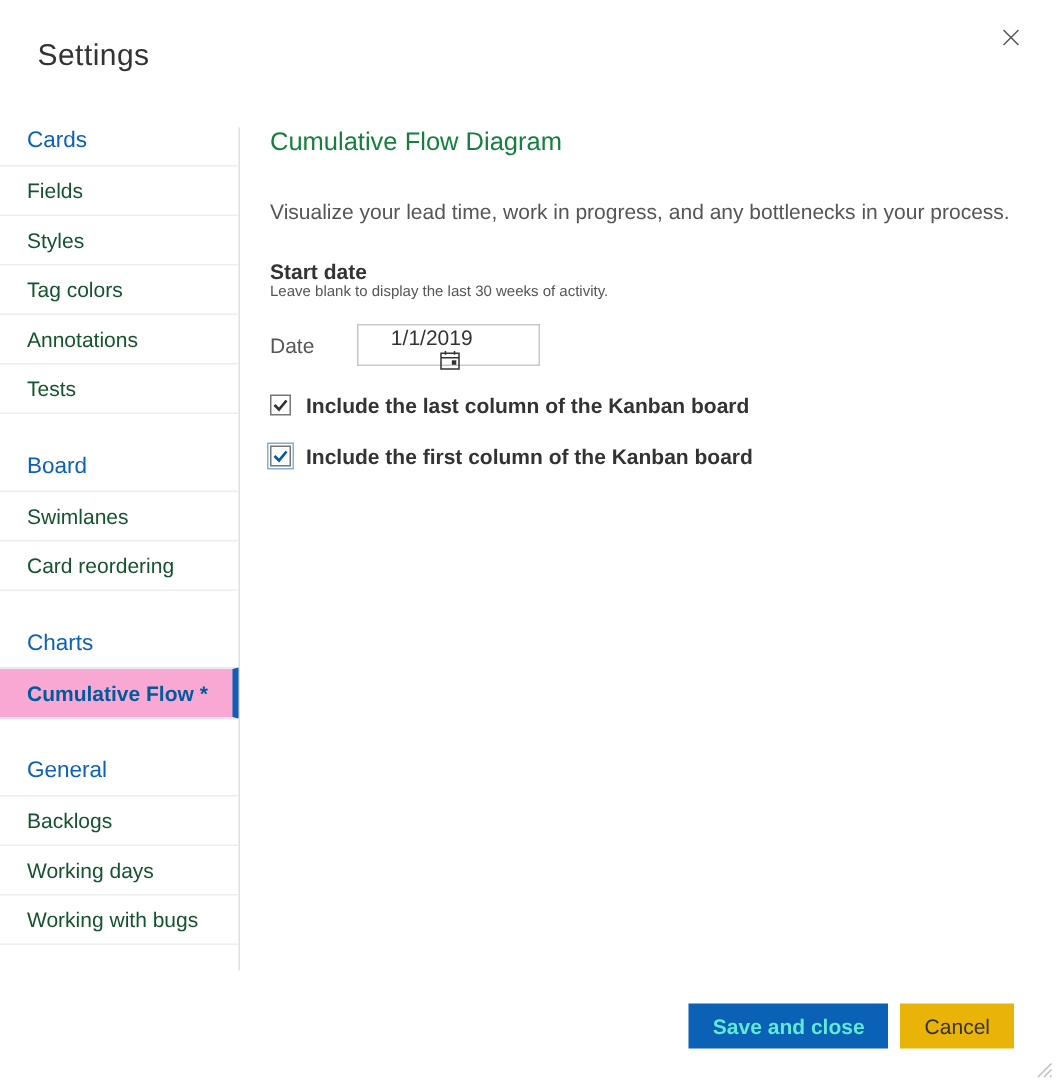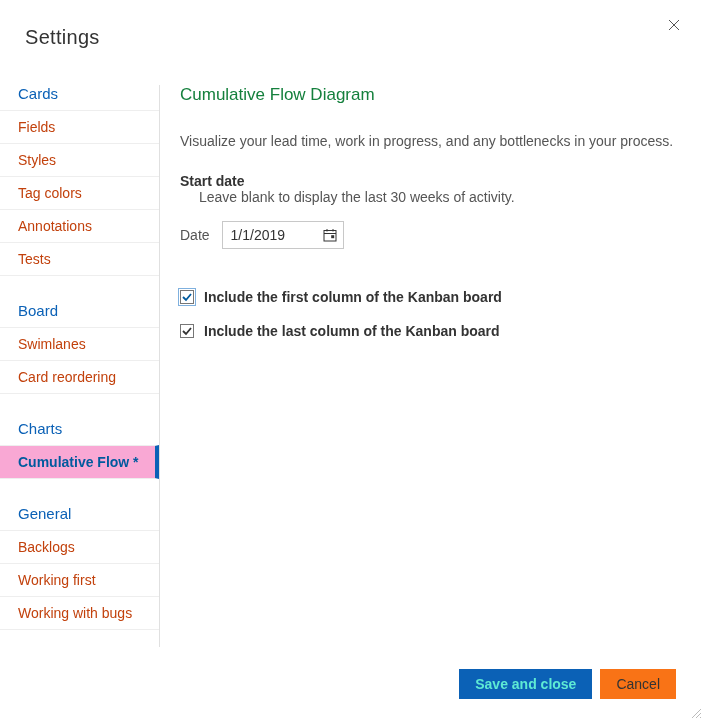--- a/index.html
+++ b/index.html
@@ -50,21 +50,21 @@
     .nav-section-header {
       color: #0b61b6;
       font-size: 15px;
       padding: 8px 0 8px 18px;
       font-weight: 400;
     }
     .nav-section-header.first { padding-top: 0; }
     .nav-item {
       display: block;
       padding: 8px 0 8px 18px;
-      color: #c2410c;
+      color: #14532d;
       font-size: 14px;
       cursor: pointer;
       border-top: 1px solid #eee;
     }
     .nav-section .nav-item:last-child { border-bottom: 1px solid #eee; }
     .nav-item.active {
       color: #005a9e;
       font-weight: 600;
       border-right: 4px solid #0b61b6;
       background: #f9a8d4;
@@ -85,44 +85,44 @@
       font-size: 14px;
       color: #555;
       margin-bottom: 24px;
     }
     .field-label {
       font-weight: 600;
       font-size: 14px;
       color: #333;
     }
     .field-hint {
-      font-size: 14px;
+      font-size: 10px;
       color: #555;
       margin-bottom: 16px;
-      margin-left: 19px;
     }
     .date-row {
       display: flex;
       align-items: center;
-      gap: 12px;
-      margin-bottom: 40px;
+      gap: 28px;
+      margin-bottom: 18px;
     }
     .date-row-label {
       font-size: 14px;
       color: #555;
     }
     .date-input-wrap {
       display: flex;
       align-items: center;
       border: 1px solid #c8c8c8;
       height: 28px;
       width: 122px;
       padding: 0 6px 0 8px;
       justify-content: space-between;
       cursor: text;
+      flex-direction: column;
     }
     .date-input {
       border: none;
       outline: none;
       font-size: 14px;
       font-family: inherit;
       color: #333;
       width: 78px;
       background: transparent;
     }
@@ -179,21 +179,21 @@
       display: inline-flex;
       align-items: center;
       justify-content: center;
     }
     .btn-primary {
       background: #0b61b6;
       color: #5eead4;
       font-weight: 600;
     }
     .btn-secondary {
-      background: #f97316;
+      background: #eab308;
       color: #333;
       text-align: right;
     }
     .resize-grip {
       position: absolute;
       bottom: 2px;
       right: 2px;
       width: 12px;
       height: 12px;
     }
@@ -235,21 +235,21 @@
 
       <div class="nav-section">
         <div class="nav-section-header">Charts</div>
         <a class="nav-item active">Cumulative Flow *</a>
       </div>
       <div class="nav-gap"></div>
 
       <div class="nav-section">
         <div class="nav-section-header">General</div>
         <a class="nav-item">Backlogs</a>
-        <a class="nav-item">Working first</a>
+        <a class="nav-item">Working days</a>
         <a class="nav-item">Working with bugs</a>
       </div>
 
     </nav>
 
     <section class="main">
       <h2 class="panel-title">Cumulative Flow Diagram</h2>
       <p class="desc">Visualize your lead time, work in progress, and any bottlenecks in your process.</p>
 
       <div class="field-label">Start date</div>
@@ -265,37 +265,37 @@
               <line x1="1" y1="5.5" x2="13" y2="5.5" stroke="#333" stroke-width="1"></line>
               <rect x="8.2" y="7.2" width="3" height="3" fill="#333"></rect>
               <line x1="4" y1="1" x2="4" y2="3.5" stroke="#333" stroke-width="1"></line>
               <line x1="10" y1="1" x2="10" y2="3.5" stroke="#333" stroke-width="1"></line>
             </svg>
           </span>
         </div>
       </div>
 
       <div class="cb-row">
+        <span class="cb">
+          <svg viewBox="0 0 10 10">
+            <polyline points="1,5 4,8 9,2" fill="none" stroke="#333" stroke-width="1.8"></polyline>
+          </svg>
+        </span>
+        <span class="cb-label">Include the last column of the Kanban board</span>
+      </div>
+
+      <div class="cb-row">
         <span class="cb focused">
           <svg viewBox="0 0 10 10">
             <polyline points="1,5 4,8 9,2" fill="none" stroke="#005a9e" stroke-width="1.8"></polyline>
           </svg>
         </span>
         <span class="cb-label">Include the first column of the Kanban board</span>
       </div>
 
-      <div class="cb-row">
-        <span class="cb">
-          <svg viewBox="0 0 10 10">
-            <polyline points="1,5 4,8 9,2" fill="none" stroke="#333" stroke-width="1.8"></polyline>
-          </svg>
-        </span>
-        <span class="cb-label">Include the last column of the Kanban board</span>
-      </div>
-
     </section>
   </div>
 
   <div class="footer">
     <button class="btn btn-primary">Save and close</button>
     <button class="btn btn-secondary">Cancel</button>
   </div>
 
   <svg class="resize-grip" viewBox="0 0 12 12">
     <line x1="2" y1="11" x2="11" y2="2" stroke="#bbb" stroke-width="1"></line>

